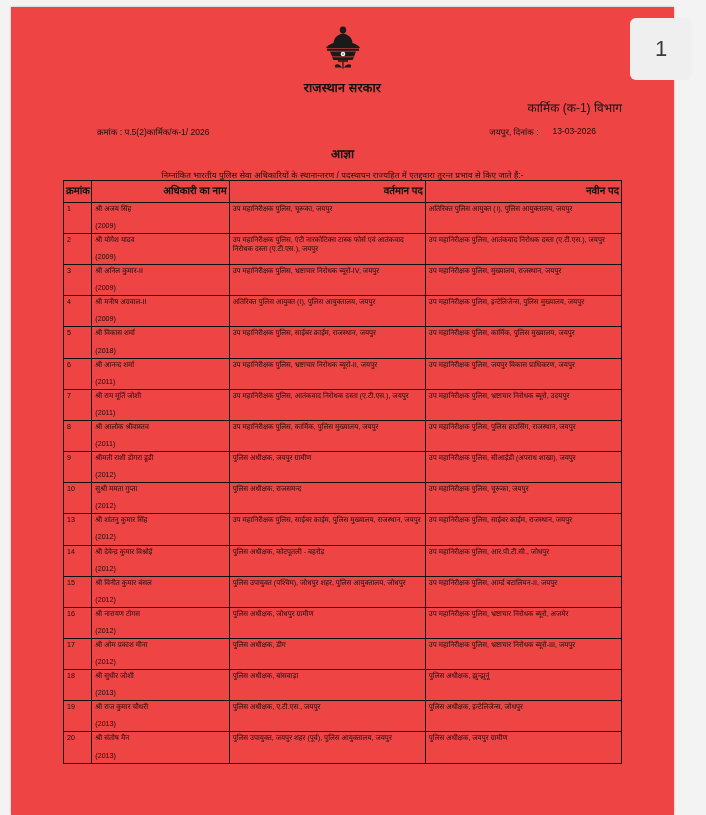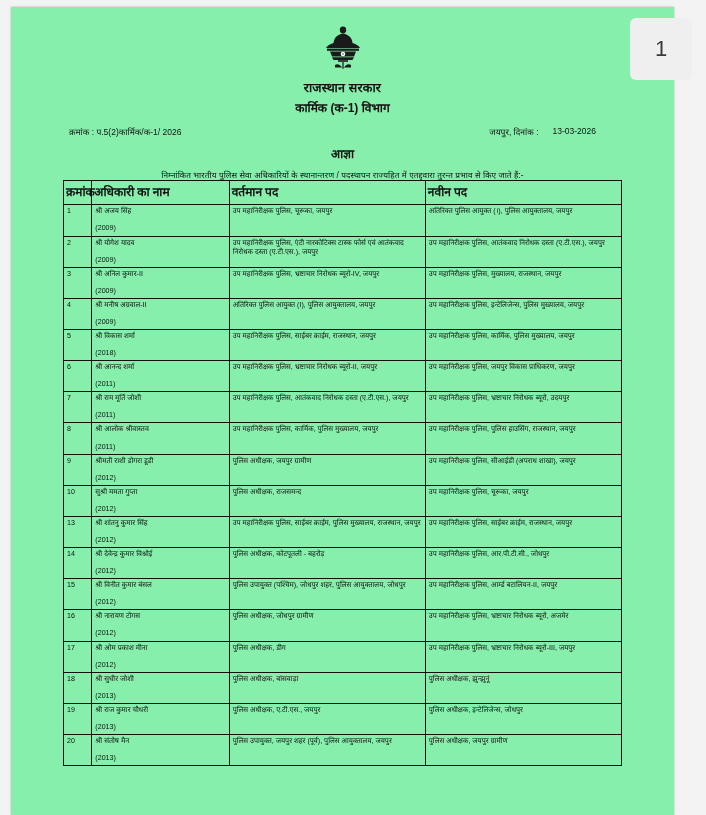--- a/index.html
+++ b/index.html
@@ -26,21 +26,21 @@
     font-size: 22px;
     color: #3a3a3a;
     z-index: 5;
   }
   #sheet {
     position: absolute;
     left: 11px;
     top: 7px;
     width: 663px;
     height: 808px;
-    background: #86efac;
+    background: #ef4444;
     box-shadow: 0 0 2px rgba(0,0,0,0.28);
     overflow: hidden;
   }
   .doc-inner {
     padding: 18px 52px 0 52px;
   }
   .emblem {
     text-align: center;
     line-height: 0;
     margin-bottom: 8px;
@@ -48,32 +48,33 @@
   .emblem svg { display: inline-block; }
   .gov-line {
     text-align: center;
     font-size: 12.5px;
     font-weight: bold;
     color: #111;
     letter-spacing: 0.2px;
     margin-bottom: 3px;
   }
   .dept-line {
-    text-align: center;
+    text-align: right;
     font-size: 12px;
-    font-weight: bold;
+    font-weight: normal;
     color: #111;
     margin-bottom: 10px;
   }
   .meta-row {
     display: flex;
     align-items: baseline;
     font-size: 8.5px;
     color: #111;
     margin-bottom: 8px;
+    margin-left: 28px;
   }
   .meta-left { flex: 0 0 auto; padding-left: 6px; }
   .meta-spacer { flex: 1 1 auto; }
   .meta-right { flex: 0 0 auto; display: flex; gap: 14px; padding-right: 26px; }
   .order-title {
     text-align: center;
     font-size: 12px;
     font-weight: bold;
     color: #111;
     margin: 2px 0 7px 0;
@@ -93,26 +94,25 @@
   table.order-table th,
   table.order-table td {
     border: 1px solid #111;
     font-size: 7.1px;
     color: #111;
     vertical-align: top;
     padding: 2px 3px;
     line-height: 1.28;
   }
   table.order-table th {
-    text-align: left;
+    text-align: right;
     font-weight: bold;
-    font-size: 12px;
+    font-size: 10px;
     padding: 4px 2px;
     vertical-align: middle;
-    font-family: Liberation Serif, serif;
   }
   col.c-sn { width: 26px; }
   col.c-name { width: 126px; }
   col.c-cur { width: 180px; }
   col.c-new { width: 180px; }
   td.sn { text-align: left; }
   .nm-line2 { display: block; margin-top: 8px; }
 </style>
 </head>
 <body>

